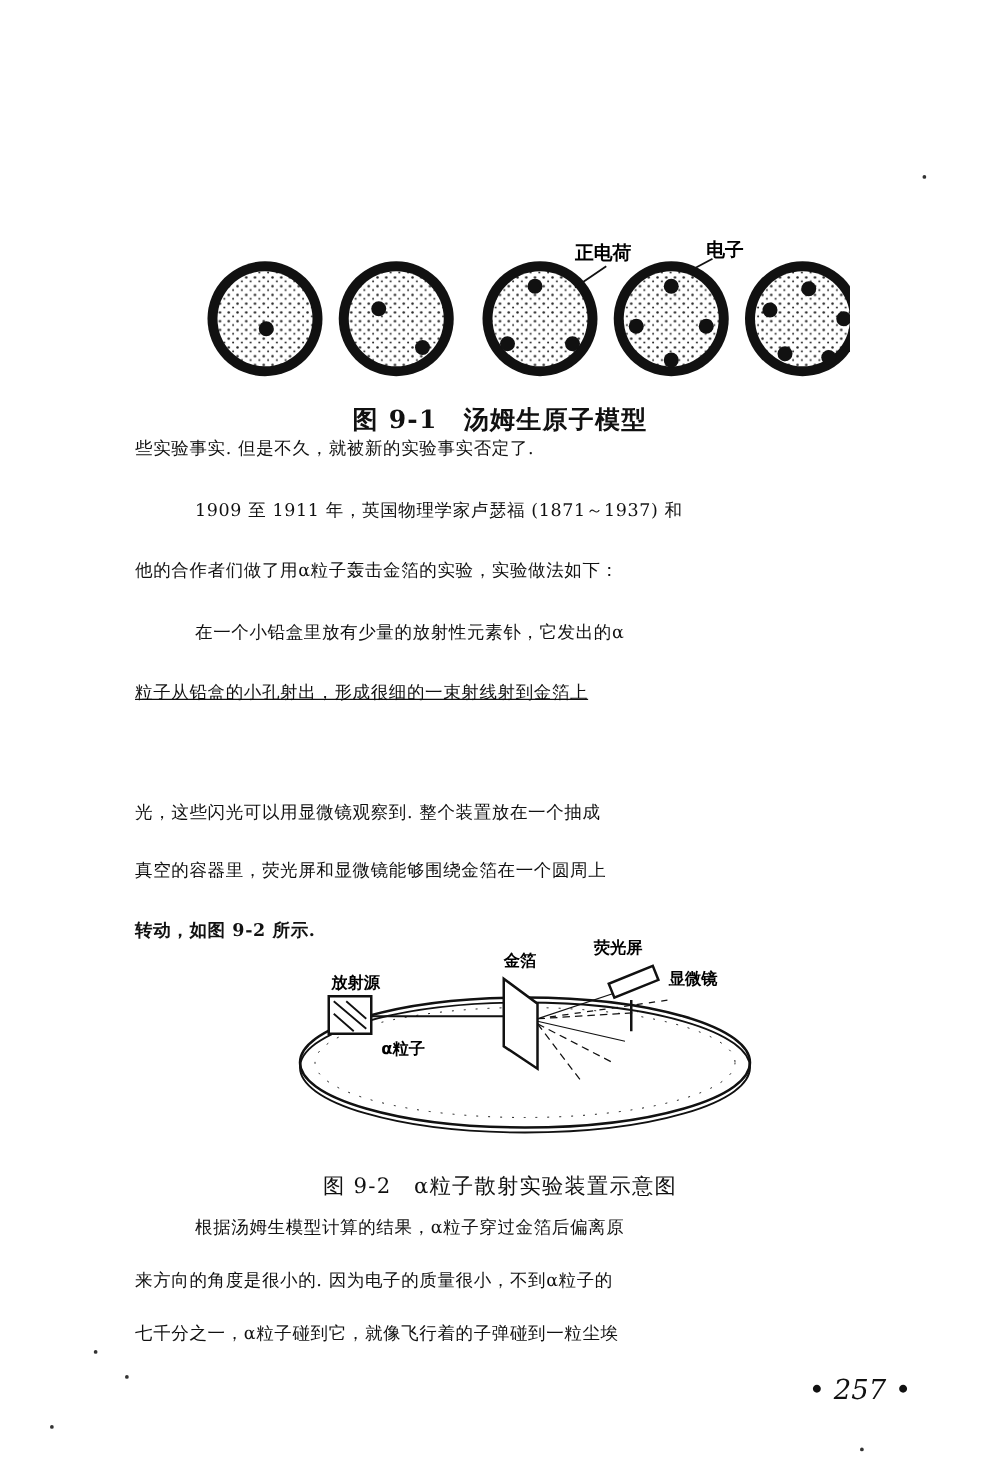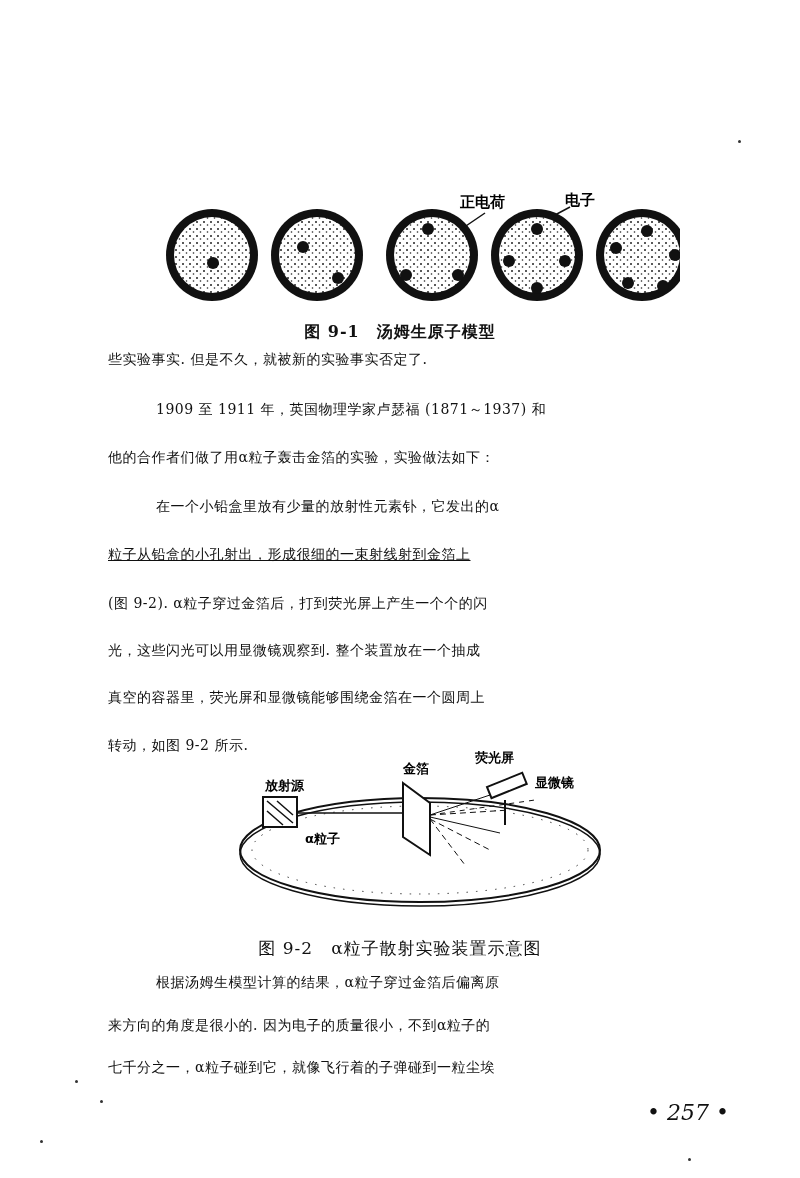--- a/index.html
+++ b/index.html
@@ -2,21 +2,21 @@
 <html><head>
 <meta charset="utf-8">
 <style>
   html, body { margin:0; padding:0; }
   body {
     width:800px; height:1178px; background:#ffffff; position:relative; overflow:hidden;
     font-family: "DejaVu Serif", "Liberation Serif", serif; color:#111;
   }
   .page { position:absolute; left:0; top:0; width:800px; height:1178px; }
   .fig1 { position:absolute; left:160px; top:185px; width:520px; height:130px; }
-  .fig1-caption { position:absolute; left:0; width:800px; top:322px; text-align:center; font-size:16px; font-weight:bold; letter-spacing:1px; }
+  .fig1-caption { position:absolute; left:0; width:800px; top:322px; text-align:center; font-size:20px; font-weight:bold; letter-spacing:1px; }
   .para-line { position:absolute; left:108px; width:620px; font-size:14px; line-height:1; white-space:nowrap; letter-spacing:0.5px; }
   .indent { left:156px; }
   .fig2 { position:absolute; left:225px; top:745px; width:390px; height:170px; }
   .fig2-caption { position:absolute; left:0; width:800px; top:937px; text-align:center; font-size:17px; letter-spacing:1px; }
   .page-number { position:absolute; left:647px; top:1100px; font-size:22px; font-style:italic; }
   .speck { position:absolute; width:3px; height:3px; background:#333; border-radius:50%; }
   svg text { font-family: "DejaVu Sans", "Liberation Sans", sans-serif; font-weight:bold; }
 </style>
 </head>
 <body>
@@ -71,24 +71,23 @@
     <text x="300" y="22" font-size="15">正电荷</text>
     <text x="405" y="20" font-size="15">电子</text>
   </svg>
   <div class="fig1-caption">图 9-1　汤姆生原子模型</div>
 
   <div class="para-line" style="top:352px;">些实验事实. 但是不久，就被新的实验事实否定了.</div>
   <div class="para-line indent" style="top:402px;">1909 至 1911 年，英国物理学家卢瑟福 (1871～1937) 和</div>
   <div class="para-line" style="top:450px;">他的合作者们做了用α粒子轰击金箔的实验，实验做法如下：</div>
   <div class="para-line indent" style="top:499px;">在一个小铅盒里放有少量的放射性元素钋，它发出的α</div>
   <div class="para-line" style="top:547px;text-decoration:underline;">粒子从铅盒的小孔射出，形成很细的一束射线射到金箔上</div>
-  <div class="para-line" style="top:596px;">(图 9-2). α粒子穿过金箔后，打到荧光屏上产生一个个的闪</div>
   <div class="para-line" style="top:643px;">光，这些闪光可以用显微镜观察到. 整个装置放在一个抽成</div>
   <div class="para-line" style="top:690px;">真空的容器里，荧光屏和显微镜能够围绕金箔在一个圆周上</div>
-  <div class="para-line" style="top:738px;">转动，如图 9-2 所示.</div>
+  <div class="para-line" style="top:738px;font-weight:bold;">转动，如图 9-2 所示.</div>
 
   <svg class="fig2" viewBox="0 0 390 170">
     <ellipse cx="195" cy="105" rx="180" ry="52" fill="#fff" stroke="#111" stroke-width="2"></ellipse>
     <ellipse cx="195" cy="109" rx="180" ry="52" fill="none" stroke="#111" stroke-width="1.5"></ellipse>
     <ellipse cx="195" cy="105" rx="168" ry="44" fill="none" stroke="#111" stroke-width="0.8" stroke-dasharray="1.5 8"></ellipse>
 
     <rect x="38" y="52" width="34" height="30" fill="#fff" stroke="#111" stroke-width="2"></rect>
     <path d="M42 56 L68 78 M42 66 L58 80 M52 56 L68 70" stroke="#111" stroke-width="1.5"></path>
     <text x="40" y="45" font-size="13">放射源</text>
     <text x="80" y="98" font-size="13">α粒子</text>

